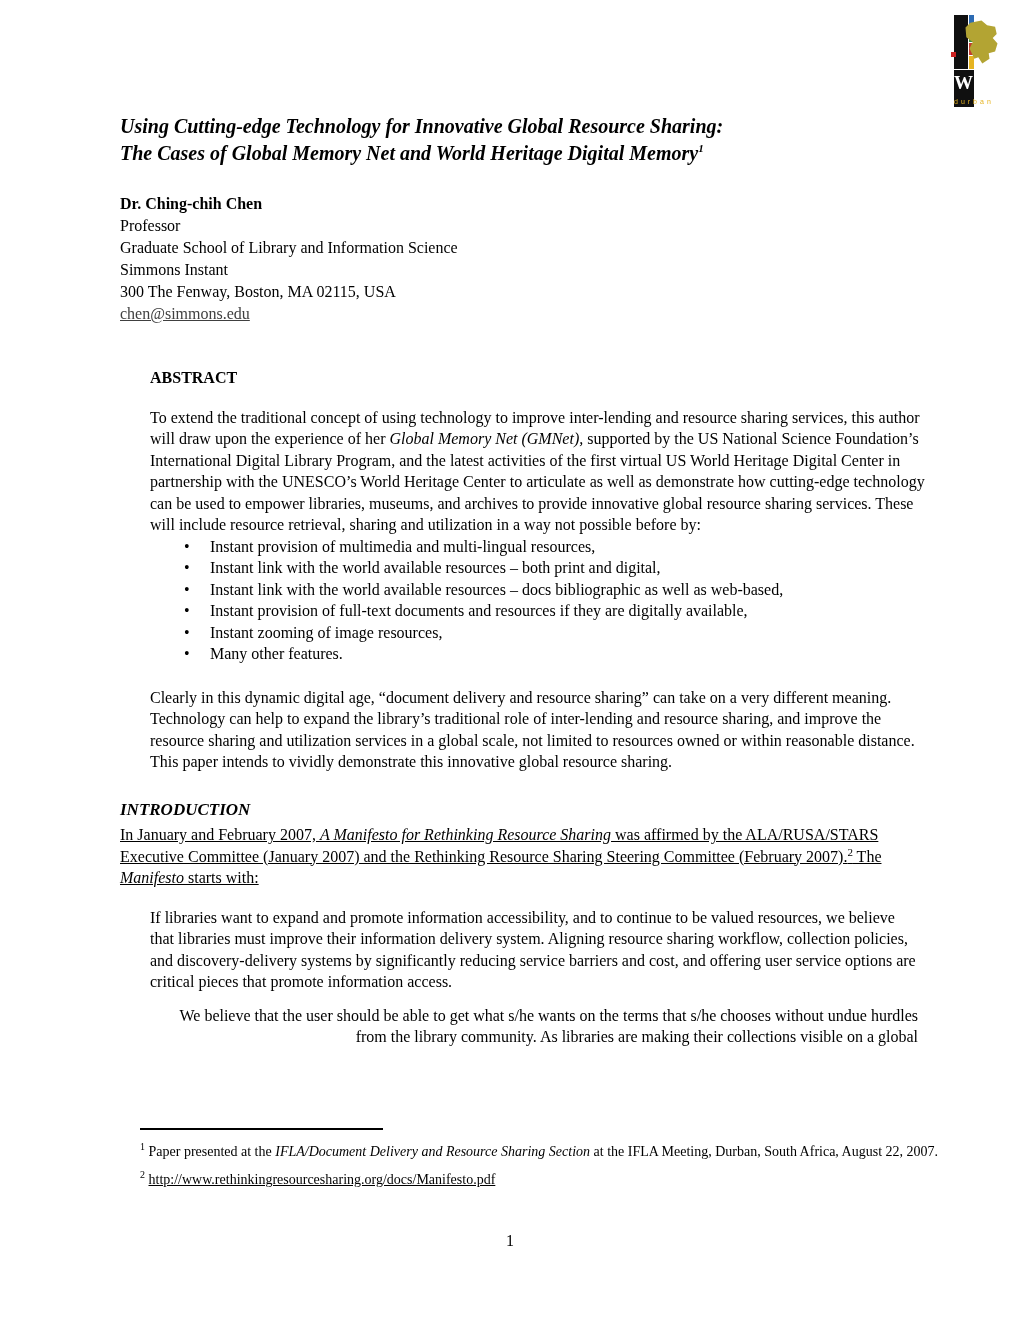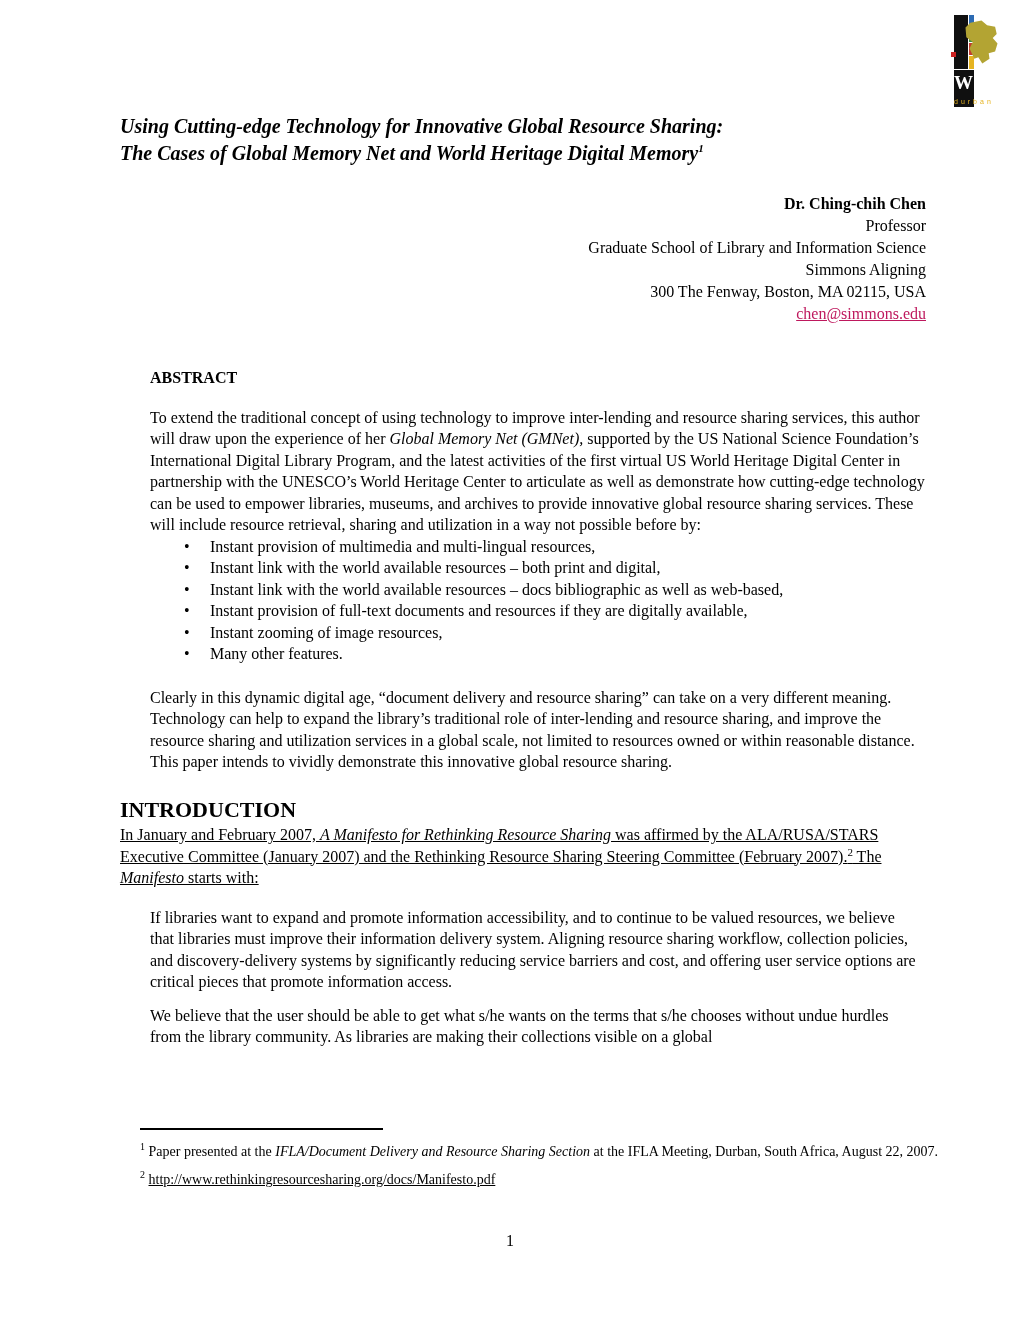--- a/index.html
+++ b/index.html
@@ -24,35 +24,35 @@
   .stripe-yellow { background:#e6b422; }
   .logo-wlic { background:#101010; color:#fff; font-weight:bold; font-size:19px; line-height:26px; height:26px; text-align:center; letter-spacing:1px; }
   .logo-city { background:#101010; color:#e6b422; font-size:7px; line-height:11px; height:11px; text-align:center; letter-spacing:3px; font-family:"Liberation Sans", sans-serif; }
 
   
   .title { font-size:20px; line-height:27px; font-weight:bold; font-style:italic; }
   sup.ref { font-size:11px; vertical-align:super; line-height:0; }
 
   
   .author { margin-top:26px; }
-  .author p { margin:0; line-height:22px;text-align:right; }
+  .author p { margin:0; line-height:22px; }
   .author .name { font-weight:bold; }
-  .link-black { text-decoration:underline; color:#be185d; cursor:pointer;margin-left:16px; }
+  .link-black { text-decoration:underline; color:#404040; cursor:pointer; }
 
   .abstract-heading { margin-top:42px; margin-left:30px; font-weight:bold; }
   .abstract-p1 { margin-top:18px; margin-left:30px; }
   .bullets { list-style:none; margin-left:62px; }
   .bullets li { padding-left:28px; position:relative; }
   .bullets li::before { content:"\2022"; position:absolute; left:2px; }
   .abstract-p2 { margin-top:22px; margin-left:30px; }
 
-  .intro-heading { margin-top:26px; font-size:22px; font-weight:bold; }
+  .intro-heading { margin-top:26px; font-size:17px; font-weight:bold;font-style:italic; }
   .intro-p { margin-top:4px;text-decoration:underline; }
   .quote { margin-top:18px; margin-left:30px; margin-right:8px; }
-  .quote + .quote { margin-top:12px; }
+  .quote + .quote { margin-top:12px;text-align:right; }
   .ital { font-style:italic; }
 
   
   .footnote-area { position:absolute; left:120px; top:1128px; width:806px; font-size:14px; line-height:19px;margin-left:20px; }
   .fn-rule { width:243px; border-top:2px solid #000; margin-bottom:12px; }
   .fn { margin:0; }
   .fn + .fn { margin-top:9px; }
   .fn sup { font-size:10px; vertical-align:super; line-height:0; }
   .link-blue { color:#000000; text-decoration:underline; cursor:pointer; }
 
@@ -84,21 +84,21 @@
 
   <h1 class="title">
     <span>Using Cutting-edge Technology for Innovative Global Resource Sharing:</span><br>
     <span>The Cases of Global Memory Net and World Heritage Digital Memory</span><sup class="ref">1</sup>
   </h1>
 
   <div class="author">
     <p class="name">Dr. Ching-chih Chen</p>
     <p>Professor</p>
     <p>Graduate School of Library and Information Science</p>
-    <p>Simmons Aligning</p>
+    <p>Simmons Instant</p>
     <p>300 The Fenway, Boston, MA 02115, USA</p>
     <p><span class="link-black">chen@simmons.edu</span></p>
   </div>
 
   <p class="abstract-heading">ABSTRACT</p>
 
   <p class="abstract-p1"><span>To extend the traditional concept of using technology to improve inter-lending and resource sharing services, this author will draw upon the experience of her </span><span class="ital">Global Memory Net (GMNet),</span><span> supported by the US National Science Foundation’s International Digital Library Program, and the latest activities of the first virtual US World Heritage Digital Center in partnership with the UNESCO’s World Heritage Center to articulate as well as demonstrate how cutting-edge technology can be used to empower libraries, museums, and archives to provide innovative global resource sharing services.  These will include resource retrieval, sharing and utilization in a way not possible before by:</span></p>
 
   <ul class="bullets">
     <li><span>Instant provision of multimedia and multi-lingual resources,</span></li>

